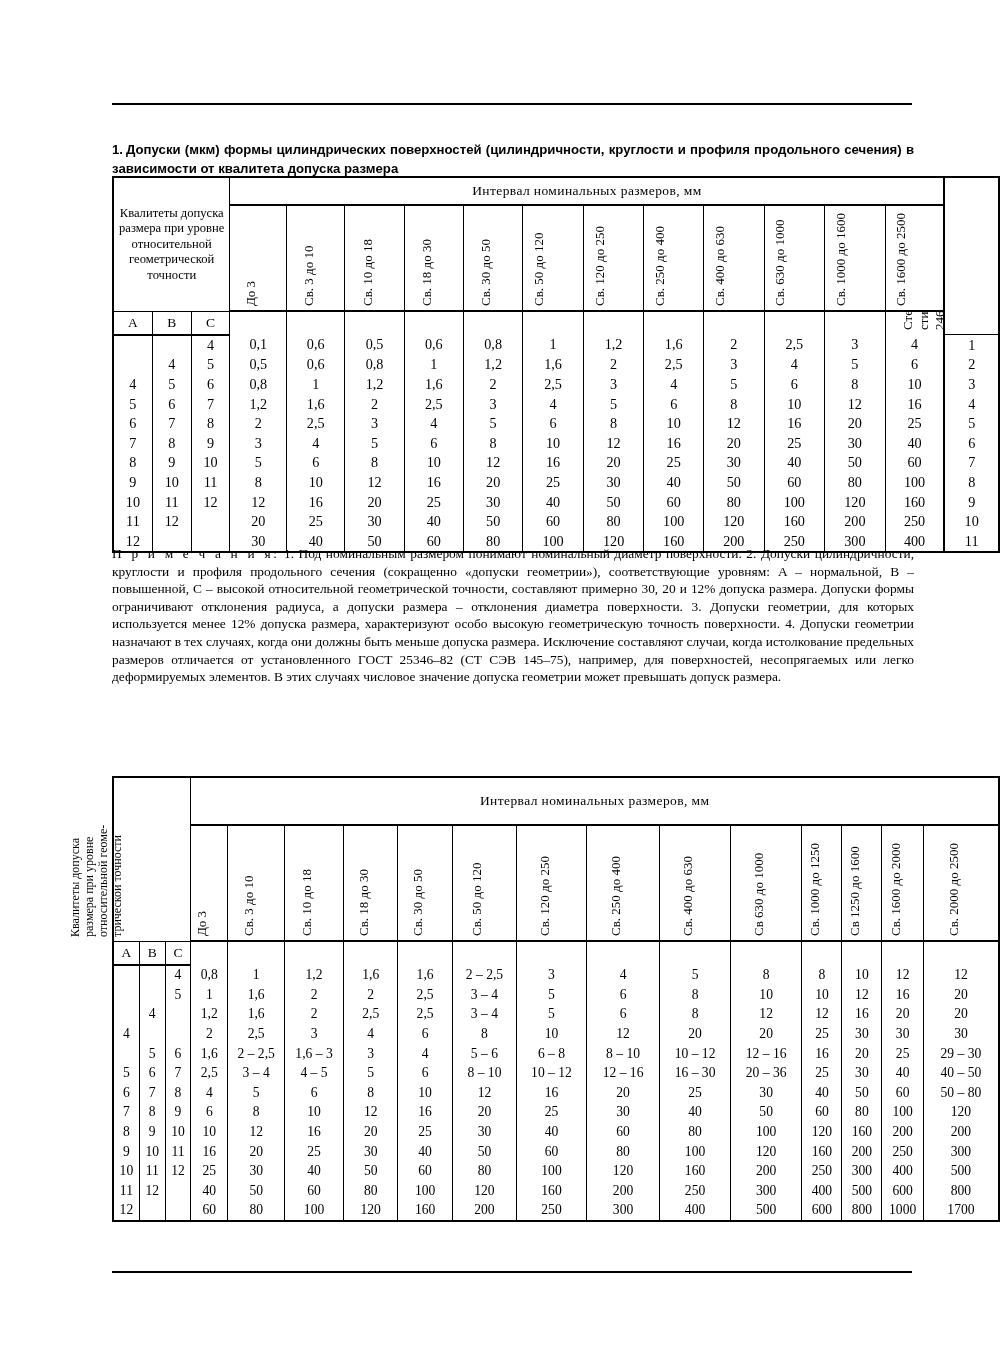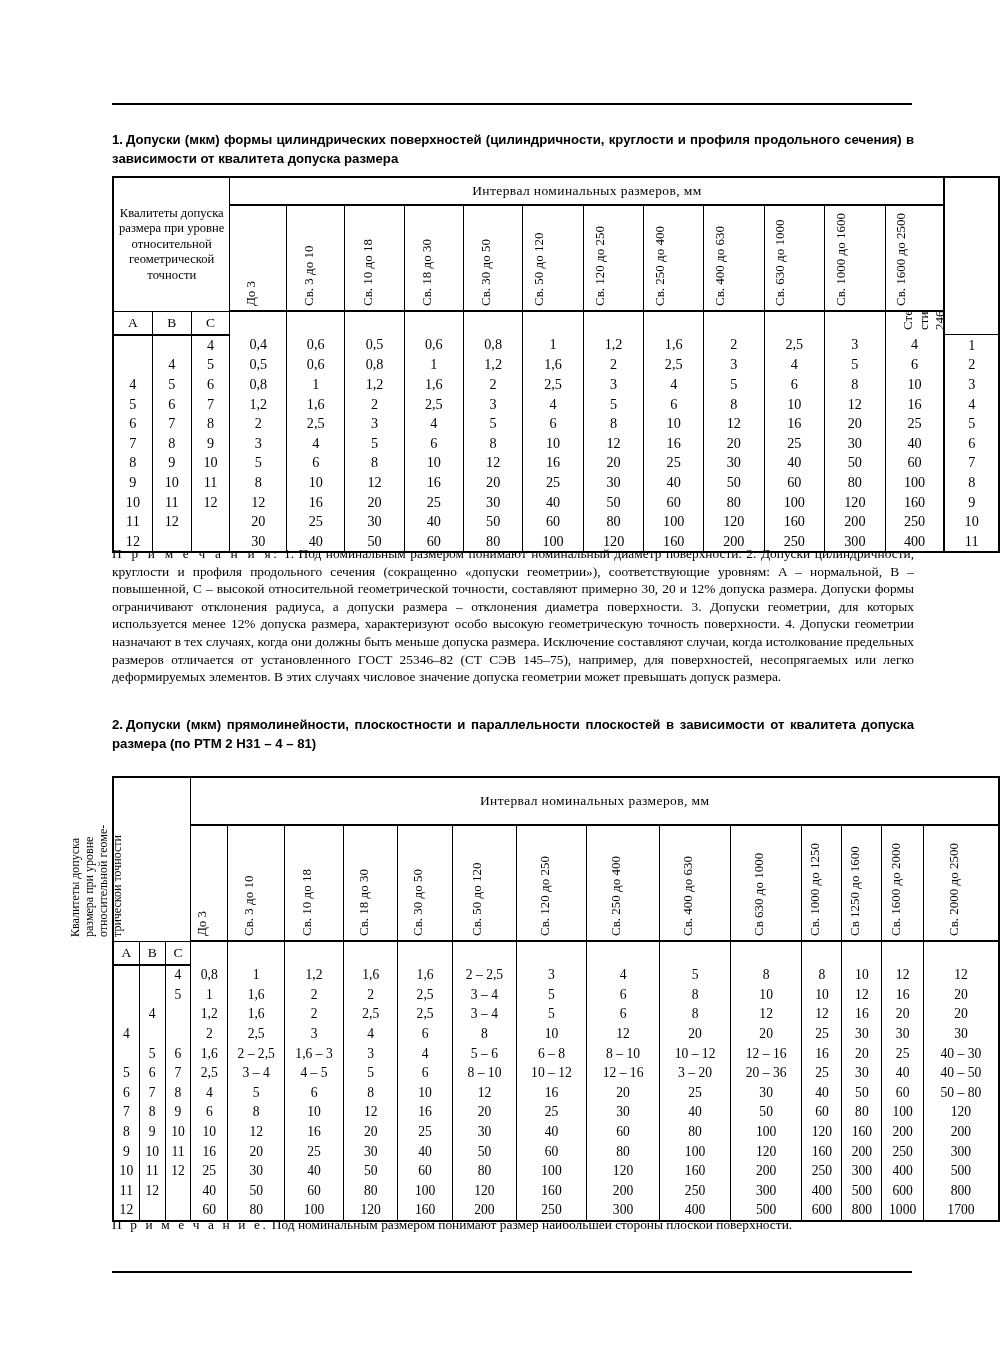--- a/index.html
+++ b/index.html
@@ -153,21 +153,21 @@
     letter-spacing: 2.6px;
   }
 </style>
 </head>
 <body>
 
 <div class="page">
 
   <div class="rule" style="top:103px;"></div>
 
-  <div class="sec-head" style="top:130px;">
+  <div class="sec-head" style="top:140px;">
     <span class="num">1.</span><span>Допуски (мкм) формы цилиндрических поверхностей (цилиндричности, круглости и профиля продольного сечения) в зависимости от квалитета допуска размера</span>
   </div>
 
   <div class="tbl-wrap" style="top:176px;">
     <table class="grid outer" id="t1">
         <tbody>
           <tr>
             <td colspan="3" rowspan="2" class="hdr-block" style="width: 117px; height: 104px;">Квалитеты допуска размера при уровне относительной геометрической точности</td>
             <td colspan="12" class="hdr-span thick-b">Интервал номинальных размеров, мм</td>
             <td rowspan="3" class="vert thick-l" style="width: 57px;">
@@ -244,21 +244,21 @@
             <td class="abc thick-b nb" style="border-top: none; height: 0px;">&nbsp;</td>
             <td class="abc thick-b nb" style="border-top: none; height: 0px;">&nbsp;</td>
             <td class="abc thick-b nb" style="border-top: none; height: 0px;">&nbsp;</td>
             <td class="abc thick-b nb" style="border-top: none; height: 0px;">&nbsp;</td>
             <td class="abc thick-b nb" style="border-top: none; height: 0px;">&nbsp;</td>
           </tr>
           <tr>
             <td class="num nb"></td>
             <td class="num nb"></td>
             <td class="num nb">4</td>
-            <td class="num nb">0,4</td>
+            <td class="num nb">0,1</td>
             <td class="num nb">0,6</td>
             <td class="num nb">0,5</td>
             <td class="num nb">0,6</td>
             <td class="num nb">0,8</td>
             <td class="num nb">1</td>
             <td class="num nb">1,2</td>
             <td class="num nb">1,6</td>
             <td class="num nb">2</td>
             <td class="num nb">2,5</td>
             <td class="num nb">3</td>
@@ -446,23 +446,20 @@
             <td class="num nb thick-l">11</td>
           </tr>
         </tbody>
       </table>
   </div>
 
   <div class="note" style="top:545px;">
     <span class="lbl">П р и м е ч а н и я:</span><span> 1. Под номинальным размером понимают номинальный диаметр поверхности. 2. Допуски цилиндричности, круглости и профиля продольного сечения (сокращенно «допуски геометрии»), соответствующие уровням: A – нормальной, B – повышенной, C – высокой относительной геометрической точности, составляют примерно 30, 20 и 12% допуска размера. Допуски формы ограничивают отклонения радиуса, а допуски размера – отклонения диаметра поверхности. 3. Допуски геометрии, для которых используется менее 12% допуска размера, характеризуют особо высокую геометрическую точность поверхности. 4. Допуски геометрии назначают в тех случаях, когда они должны быть меньше допуска размера. Исключение составляют случаи, когда истолкование предельных размеров отличается от установленного ГОСТ 25346–82 (СТ СЭВ 145–75), например, для поверхностей, несопрягаемых или легко деформируемых элементов. В этих случаях числовое значение допуска геометрии может превышать допуск размера.</span>
   </div>
 
-  <div class="sec-head" style="top:715px;">
-    <span class="num">2.</span><span>Допуски (мкм) прямолинейности, плоскостности и параллельности плоскостей в зависимости от квалитета допуска размера (по РТМ 2 Н31 – 4 – 81)</span>
-  </div>
 
   <div class="tbl-wrap" style="top:776px;">
     <table class="grid outer" id="t2">
         <tbody>
           <tr>
             <td colspan="3" rowspan="2" class="vert" style="width: 78px; height: 160px;">
               <div class="vert-two" style="font-size: 12px; line-height: 14px;">
                 <div>Квалитеты допуска</div>
                 <div>размера при уровне</div>
                 <div>относительной геоме-</div>
@@ -620,35 +617,35 @@
             <td class="num nb" style="font-size: 13.6px;">3</td>
             <td class="num nb" style="font-size: 13.6px;">4</td>
             <td class="num nb" style="font-size: 13.6px;">5 – 6</td>
             <td class="num nb" style="font-size: 13.6px;">6 – 8</td>
             <td class="num nb" style="font-size: 13.6px;">8 – 10</td>
             <td class="num nb" style="font-size: 13.6px;">10 – 12</td>
             <td class="num nb" style="font-size: 13.6px;">12 – 16</td>
             <td class="num nb" style="font-size: 13.6px;">16</td>
             <td class="num nb" style="font-size: 13.6px;">20</td>
             <td class="num nb" style="font-size: 13.6px;">25</td>
-            <td class="num nb" style="font-size: 13.6px;">40 – 30</td>
+            <td class="num nb" style="font-size: 13.6px;">29 – 30</td>
           </tr>
           <tr>
             <td class="num nb" style="font-size: 13.6px;">5</td>
             <td class="num nb" style="font-size: 13.6px;">6</td>
             <td class="num nb" style="font-size: 13.6px;">7</td>
             <td class="num nb" style="font-size: 13.6px;">2,5</td>
             <td class="num nb" style="font-size: 13.6px;">3 – 4</td>
             <td class="num nb" style="font-size: 13.6px;">4 – 5</td>
             <td class="num nb" style="font-size: 13.6px;">5</td>
             <td class="num nb" style="font-size: 13.6px;">6</td>
             <td class="num nb" style="font-size: 13.6px;">8 – 10</td>
             <td class="num nb" style="font-size: 13.6px;">10 – 12</td>
             <td class="num nb" style="font-size: 13.6px;">12 – 16</td>
-            <td class="num nb" style="font-size: 13.6px;">3 – 20</td>
+            <td class="num nb" style="font-size: 13.6px;">16 – 30</td>
             <td class="num nb" style="font-size: 13.6px;">20 – 36</td>
             <td class="num nb" style="font-size: 13.6px;">25</td>
             <td class="num nb" style="font-size: 13.6px;">30</td>
             <td class="num nb" style="font-size: 13.6px;">40</td>
             <td class="num nb" style="font-size: 13.6px;">40 – 50</td>
           </tr>
           <tr>
             <td class="num nb" style="font-size: 13.6px;">6</td>
             <td class="num nb" style="font-size: 13.6px;">7</td>
             <td class="num nb" style="font-size: 13.6px;">8</td>
@@ -778,19 +775,16 @@
             <td class="num nb" style="font-size: 13.6px;">500</td>
             <td class="num nb" style="font-size: 13.6px;">600</td>
             <td class="num nb" style="font-size: 13.6px;">800</td>
             <td class="num nb" style="font-size: 13.6px;">1000</td>
             <td class="num nb" style="font-size: 13.6px;">1700</td>
           </tr>
         </tbody>
       </table>
   </div>
 
-  <div class="note" style="top:1216px;">
-    <span class="lbl">П р и м е ч а н и е.</span><span> Под номинальным размером понимают размер наибольшей стороны плоской поверхности.</span>
-  </div>
 
   <div class="rule" style="top:1271px; height:2px;"></div>
 
 </div>
 
 </body></html>

